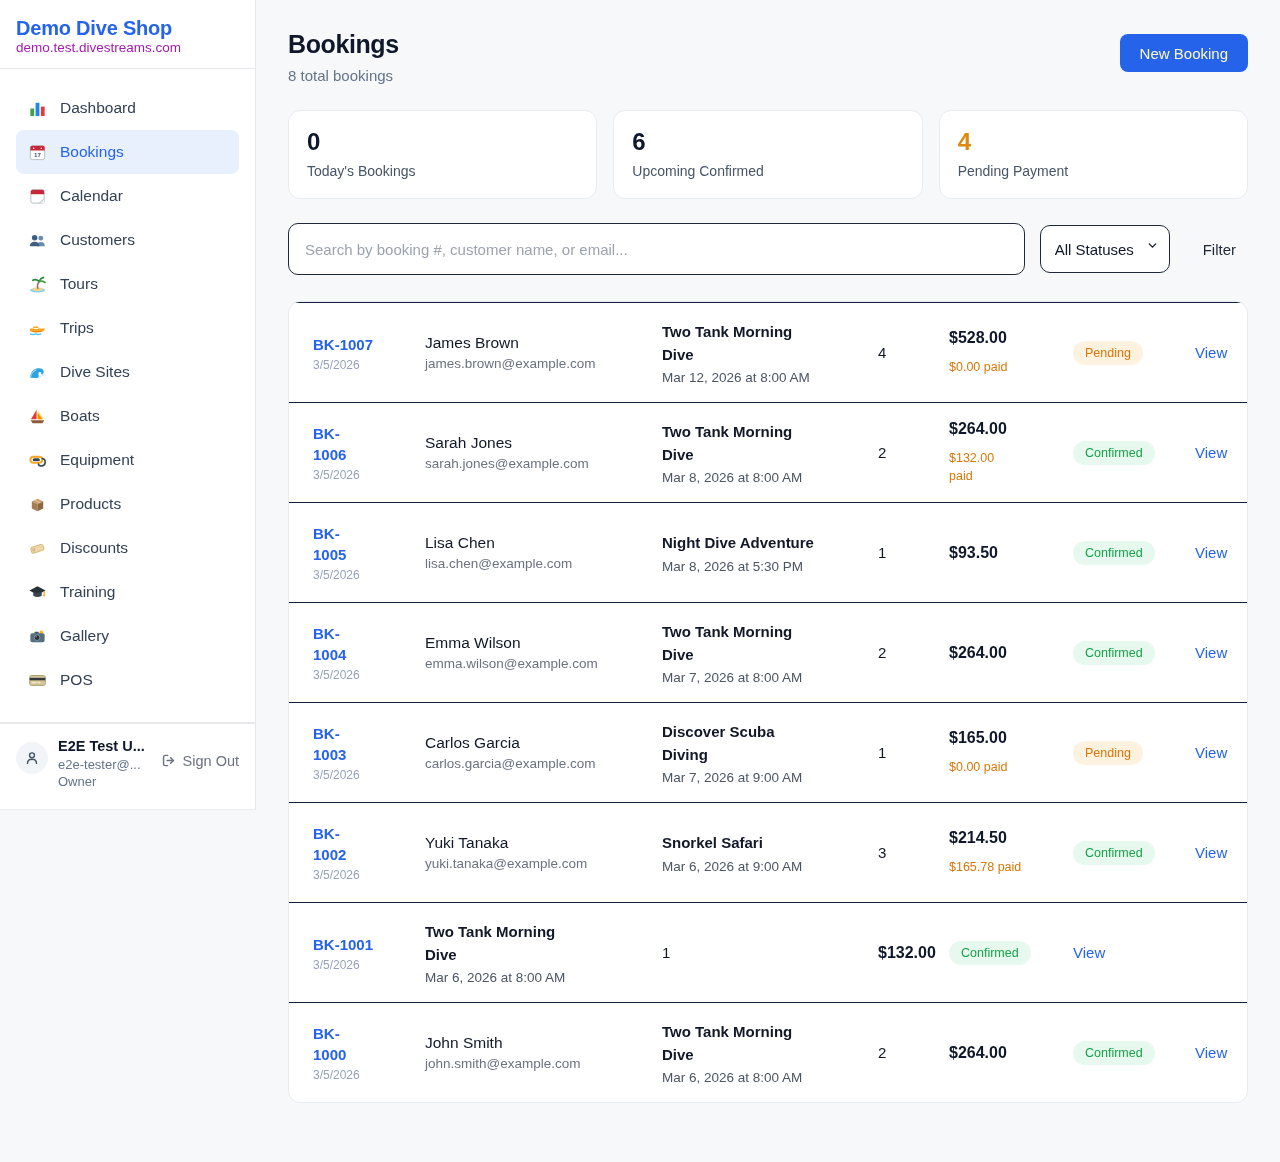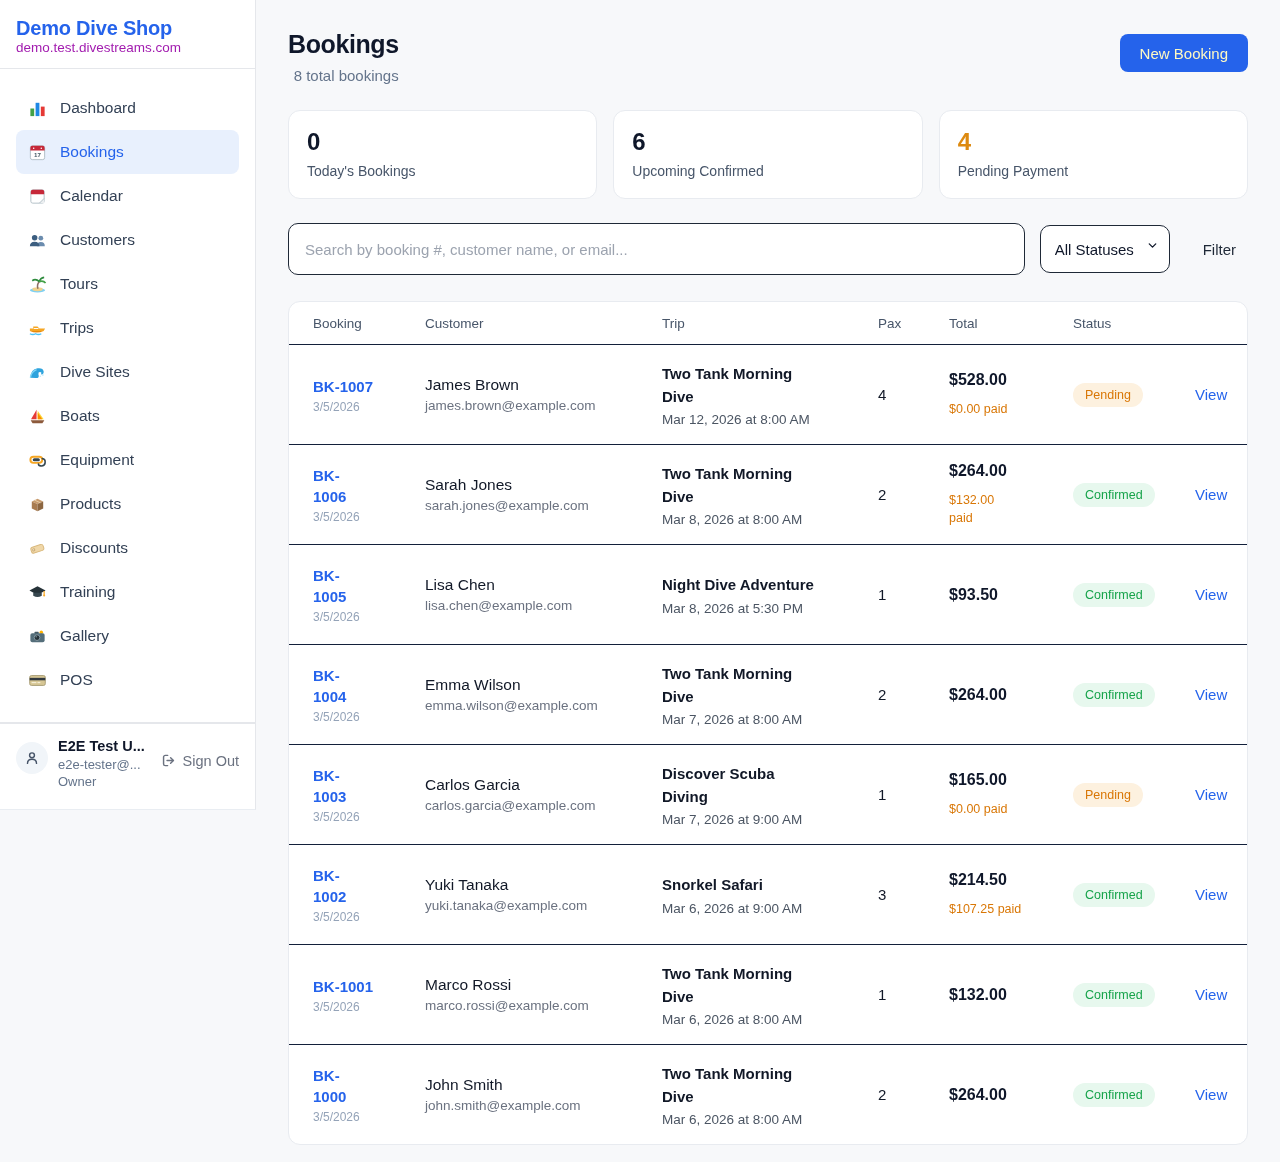--- a/index.html
+++ b/index.html
@@ -45,21 +45,21 @@
   .user-email { font-size:13px; color:#64748b; margin-top:3px; }
   .user-role { font-size:13px; color:#64748b; margin-top:2px; }
   .signout {
     display:flex; align-items:center; gap:6px;
     color:#6b7280; font-size:14.5px; cursor:pointer; margin-top:14px; white-space:nowrap;
   }
   
   .main { margin-left:256px; padding:30px 32px 32px; }
   .page-header { display:flex; justify-content:space-between; align-items:flex-start; margin-bottom:26px; }
   .page-title { font-size:25px; font-weight:800; letter-spacing:-0.4px; color:#0f172a; }
-  .page-subtitle { font-size:15px; color:#64748b; margin-top:8px;text-align:right; }
+  .page-subtitle { font-size:15px; color:#64748b; margin-top:8px; }
   .btn-primary {
     background:#2563eb; color:#fef9c3; border:none; border-radius:8px;
     font-family:inherit; font-size:15px; font-weight:500;
     padding:0 20px; height:38px; margin-top:4px; cursor:pointer;
   }
   .stats { display:flex; gap:16px; margin-bottom:24px; }
   .stat-card {
     flex:1; background:#ffffff; border:1px solid #e8ebf0; border-radius:12px;
     padding:17px 18px 19px;
   }
@@ -348,29 +348,20 @@
     <div class="select-wrap">
       <select class="status-select" id="status-select"><option>All Statuses</option></select>
       <svg class="select-chevron" width="13" height="13" viewBox="0 0 20 20">
         <path d="M5,7.5 L10,12.5 L15,7.5" fill="none" stroke="#0f172a" stroke-width="2" stroke-linecap="round" stroke-linejoin="round"></path>
       </svg>
     </div>
     <div class="filter-label">Filter</div>
   </div>
 
   <div class="table-card">
-    <div class="thead" id="thead">
-        <div class="th">Booking</div>
-        <div class="th">Customer</div>
-        <div class="th">Trip</div>
-        <div class="th">Pax</div>
-        <div class="th">Total</div>
-        <div class="th">Status</div>
-        <div></div>
-      </div>
     <div id="tbody">
   <div class="trow">
     <div>
       <span class="booking-id">BK-1007</span>
       <div class="booking-date">3/5/2026</div>
     </div>
     <div>
       <div class="cust-name">James Brown</div>
       <div class="cust-email">james.brown@example.com</div>
     </div>
@@ -494,36 +485,32 @@
       <div class="cust-name">Yuki Tanaka</div>
       <div class="cust-email">yuki.tanaka@example.com</div>
     </div>
     <div>
       <div class="trip-name">Snorkel Safari</div>
       <div class="trip-date">Mar 6, 2026 at 9:00 AM</div>
     </div>
     <div class="pax">3</div>
     <div>
       <div class="total">$214.50</div>
-      <div class="paid">$107.25 paid</div>
+      <div class="paid">$165.78 paid</div>
     </div>
     <div>
       <span class="badge confirmed">Confirmed</span>
     </div>
     <span class="view-link">View</span>
   </div>
 
   <div class="trow">
     <div>
       <span class="booking-id">BK-1001</span>
       <div class="booking-date">3/5/2026</div>
-    </div>
-    <div>
-      <div class="cust-name">Marco Rossi</div>
-      <div class="cust-email">marco.rossi@example.com</div>
     </div>
     <div>
       <div class="trip-name">Two Tank Morning Dive</div>
       <div class="trip-date">Mar 6, 2026 at 8:00 AM</div>
     </div>
     <div class="pax">1</div>
     <div>
       <div class="total">$132.00</div>
 
     </div>

